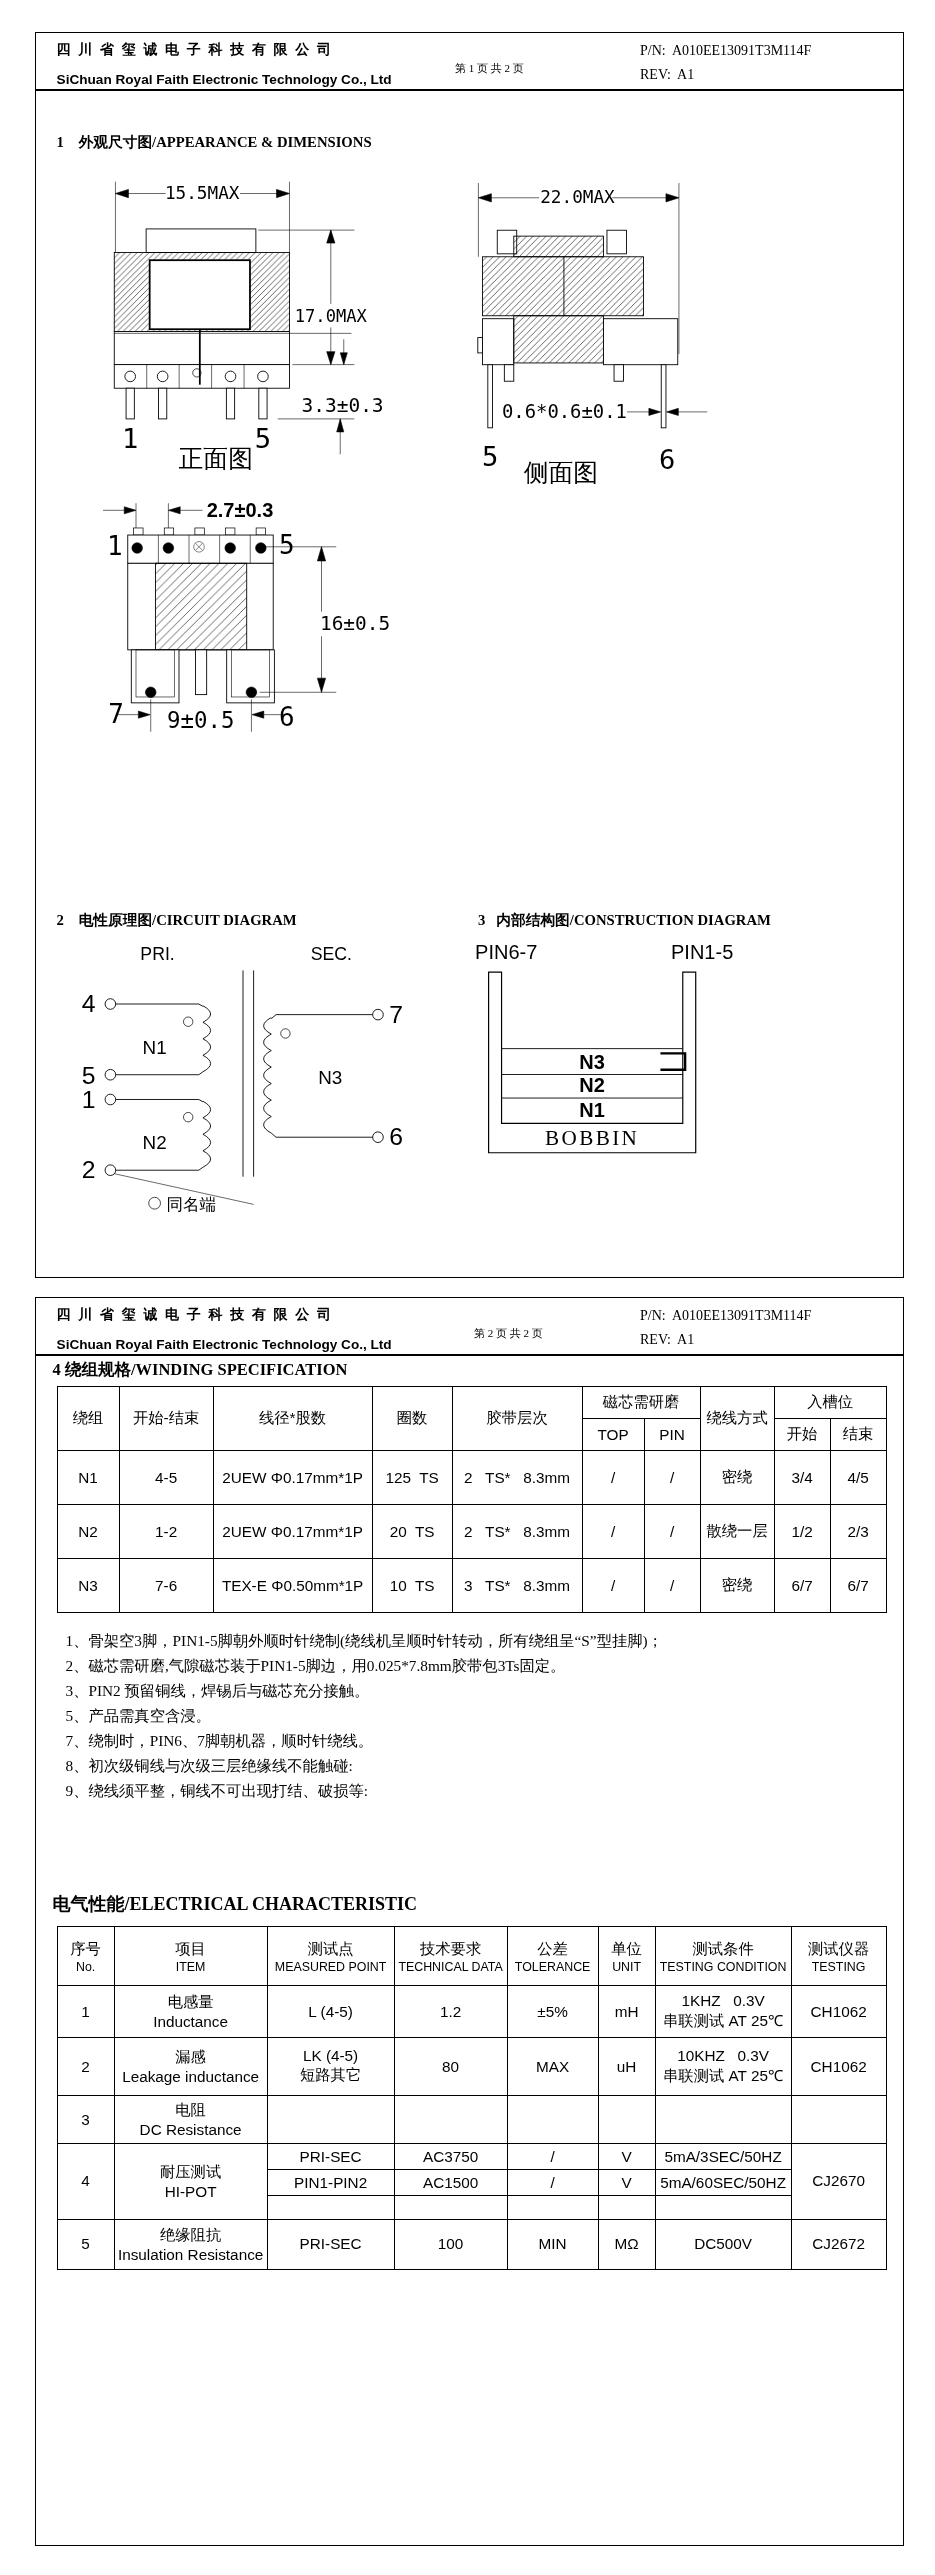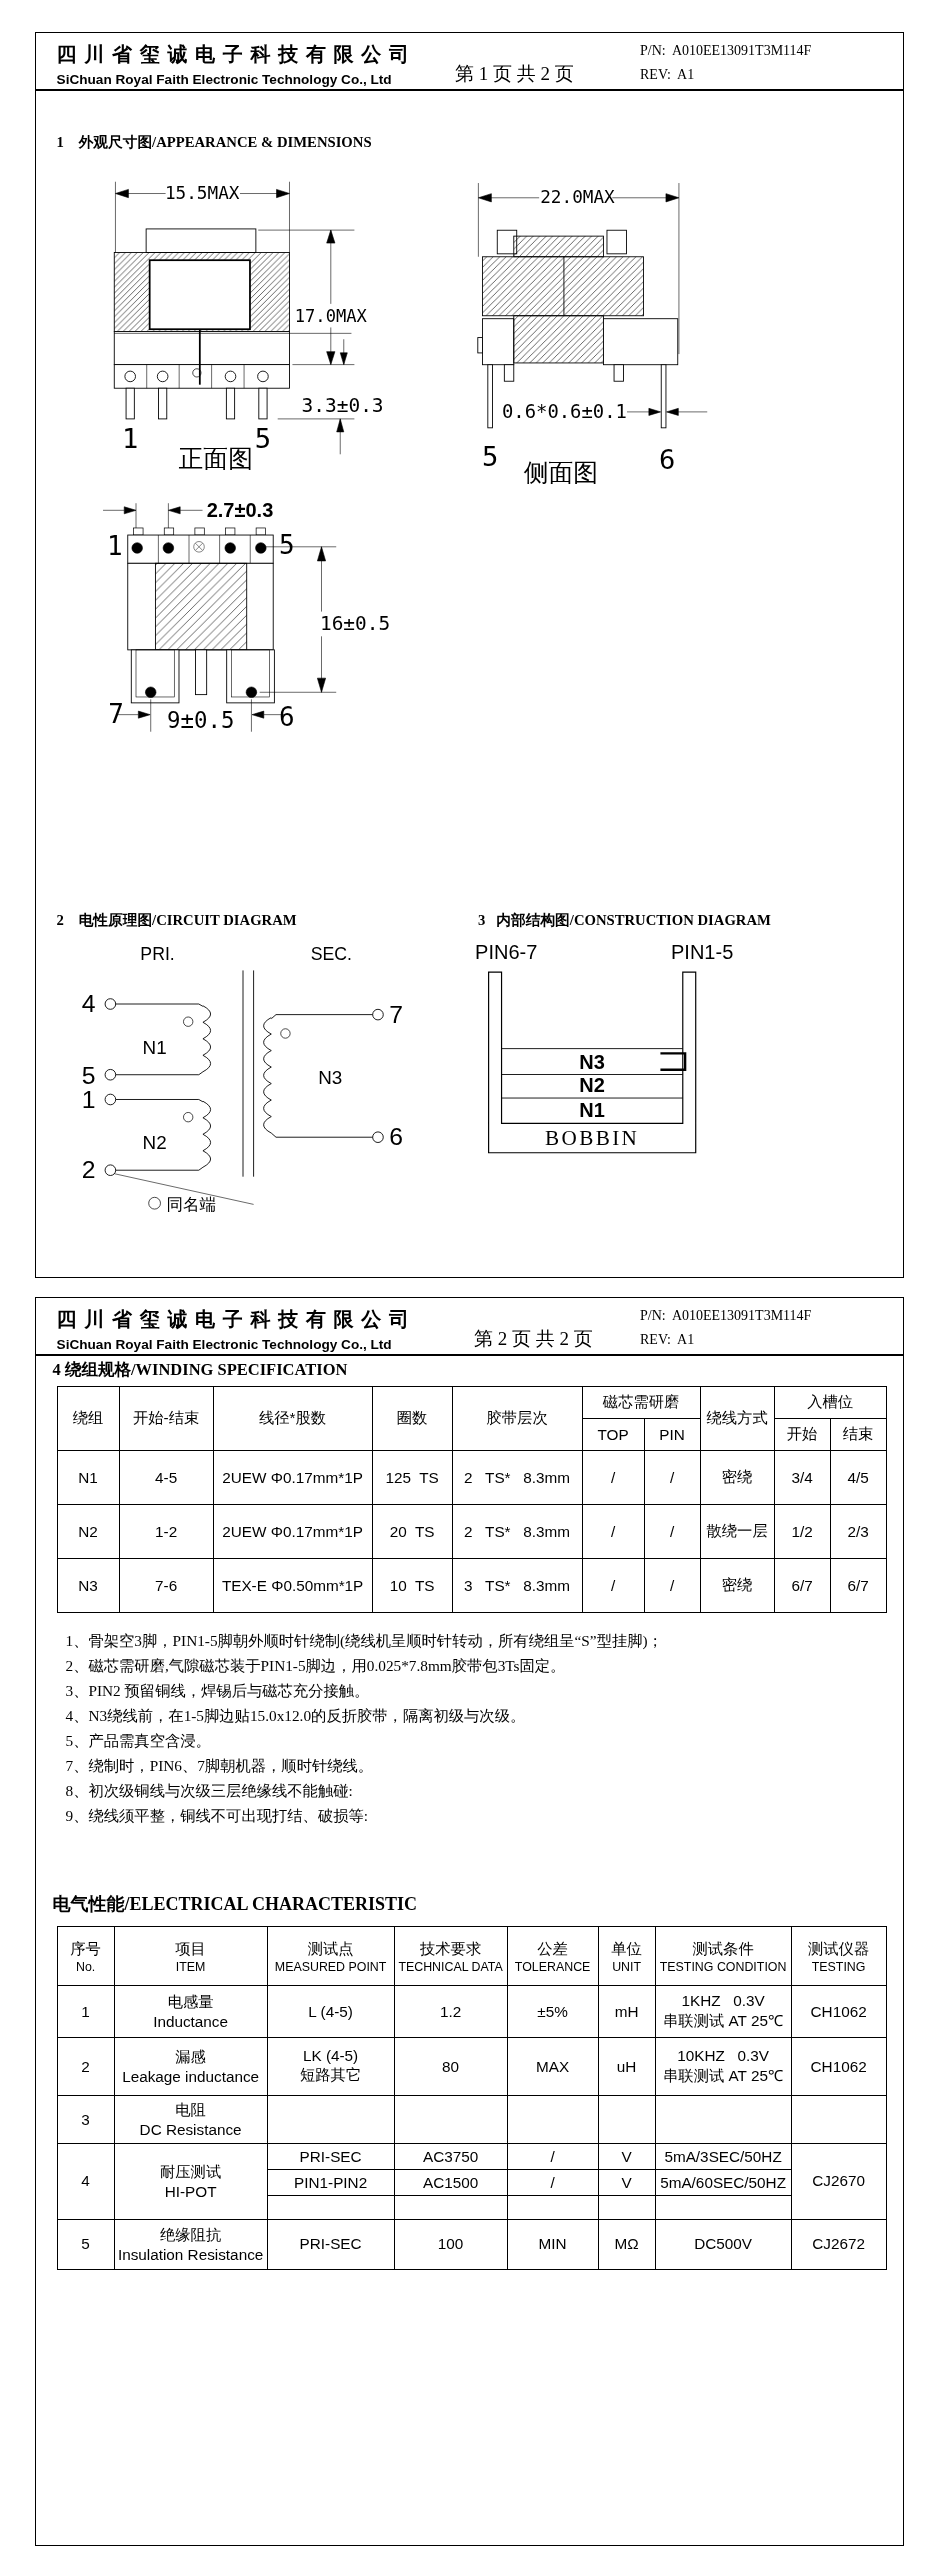--- a/index.html
+++ b/index.html
@@ -1,22 +1,22 @@
 <!DOCTYPE html>
 <html style="font-size:9.4px"><head>
 <meta charset="utf-8">
 <style>
   html,body{margin:0;padding:0;background:#ffffff;}
   .canvas{position:relative;width:935px;height:2576px;background:#ffffff;color:#000;
           font-family:"Liberation Serif", serif;}
   .page{position:absolute;left:35px;width:867px;background:#fff;border:1.2px solid #000;}
   .abs{position:absolute;}
-  .company-cn{font-size:20px;font-weight:bold;letter-spacing:7.7px;font-family:"Liberation Serif",serif;white-space:nowrap;text-align:right;}
+  .company-cn{font-size:14px;font-weight:bold;letter-spacing:7.7px;font-family:"Liberation Serif",serif;white-space:nowrap;text-align:right;}
   .company-en{font-size:13.6px;font-weight:bold;font-family:"Liberation Sans",sans-serif;white-space:nowrap;}
-  .pageinfo{font-size:19px;white-space:nowrap;}
+  .pageinfo{font-size:11px;white-space:nowrap;}
   .pnrev{font-size:14px;white-space:pre;font-family:"Liberation Serif",serif;}
   .hr{position:absolute;left:0;width:100%;height:1.8px;background:#000;}
   .sec-title{font-size:14.7px;font-weight:bold;white-space:pre;font-family:"Liberation Serif",serif;}
   .big-title{font-size:18px;font-weight:bold;white-space:pre;font-family:Liberation Serif, serif;}
   table{border-collapse:collapse;table-layout:fixed;position:absolute;background:#fff;}
   td{border:1.2px solid #000;text-align:center;vertical-align:middle;padding:0;
      font-family:"Liberation Sans",sans-serif;font-size:15.3px;white-space:pre-wrap;overflow:hidden;}
   table.wt, table.et{border:1.8px solid #000;}
   .h-en{font-size:12.4px;}
   .h-cn{font-size:15.3px;}
@@ -334,21 +334,20 @@
         <td>6/7</td>
         <td>6/7</td>
       </tr>
     </tbody>
       </table>
 
     <div class="abs notes" style="left:29.5px;top:330px;">
       <div class="nline">1、骨架空3脚，PIN1-5脚朝外顺时针绕制(绕线机呈顺时针转动，所有绕组呈“S”型挂脚)；</div>
       <div class="nline">2、磁芯需研磨,气隙磁芯装于PIN1-5脚边，用0.025*7.8mm胶带包3Ts固定。</div>
       <div class="nline">3、PIN2 预留铜线，焊锡后与磁芯充分接触。</div>
-      <div class="nline">4、N3绕线前，在1-5脚边贴15.0x12.0的反折胶带，隔离初级与次级。</div>
       <div class="nline">5、产品需真空含浸。</div>
       <div class="nline">7、绕制时，PIN6、7脚朝机器，顺时针绕线。</div>
       <div class="nline">8、初次级铜线与次级三层绝缘线不能触碰:</div>
       <div class="nline">9、绕线须平整，铜线不可出现打结、破损等:</div>
     </div>
 
     <div class="abs big-title" style="left:16.5px;top:594px;">电气性能/ELECTRICAL CHARACTERISTIC</div>
 
     <table class="et" style="left:20.6px;top:628px;width:828px;">
       <colgroup>

